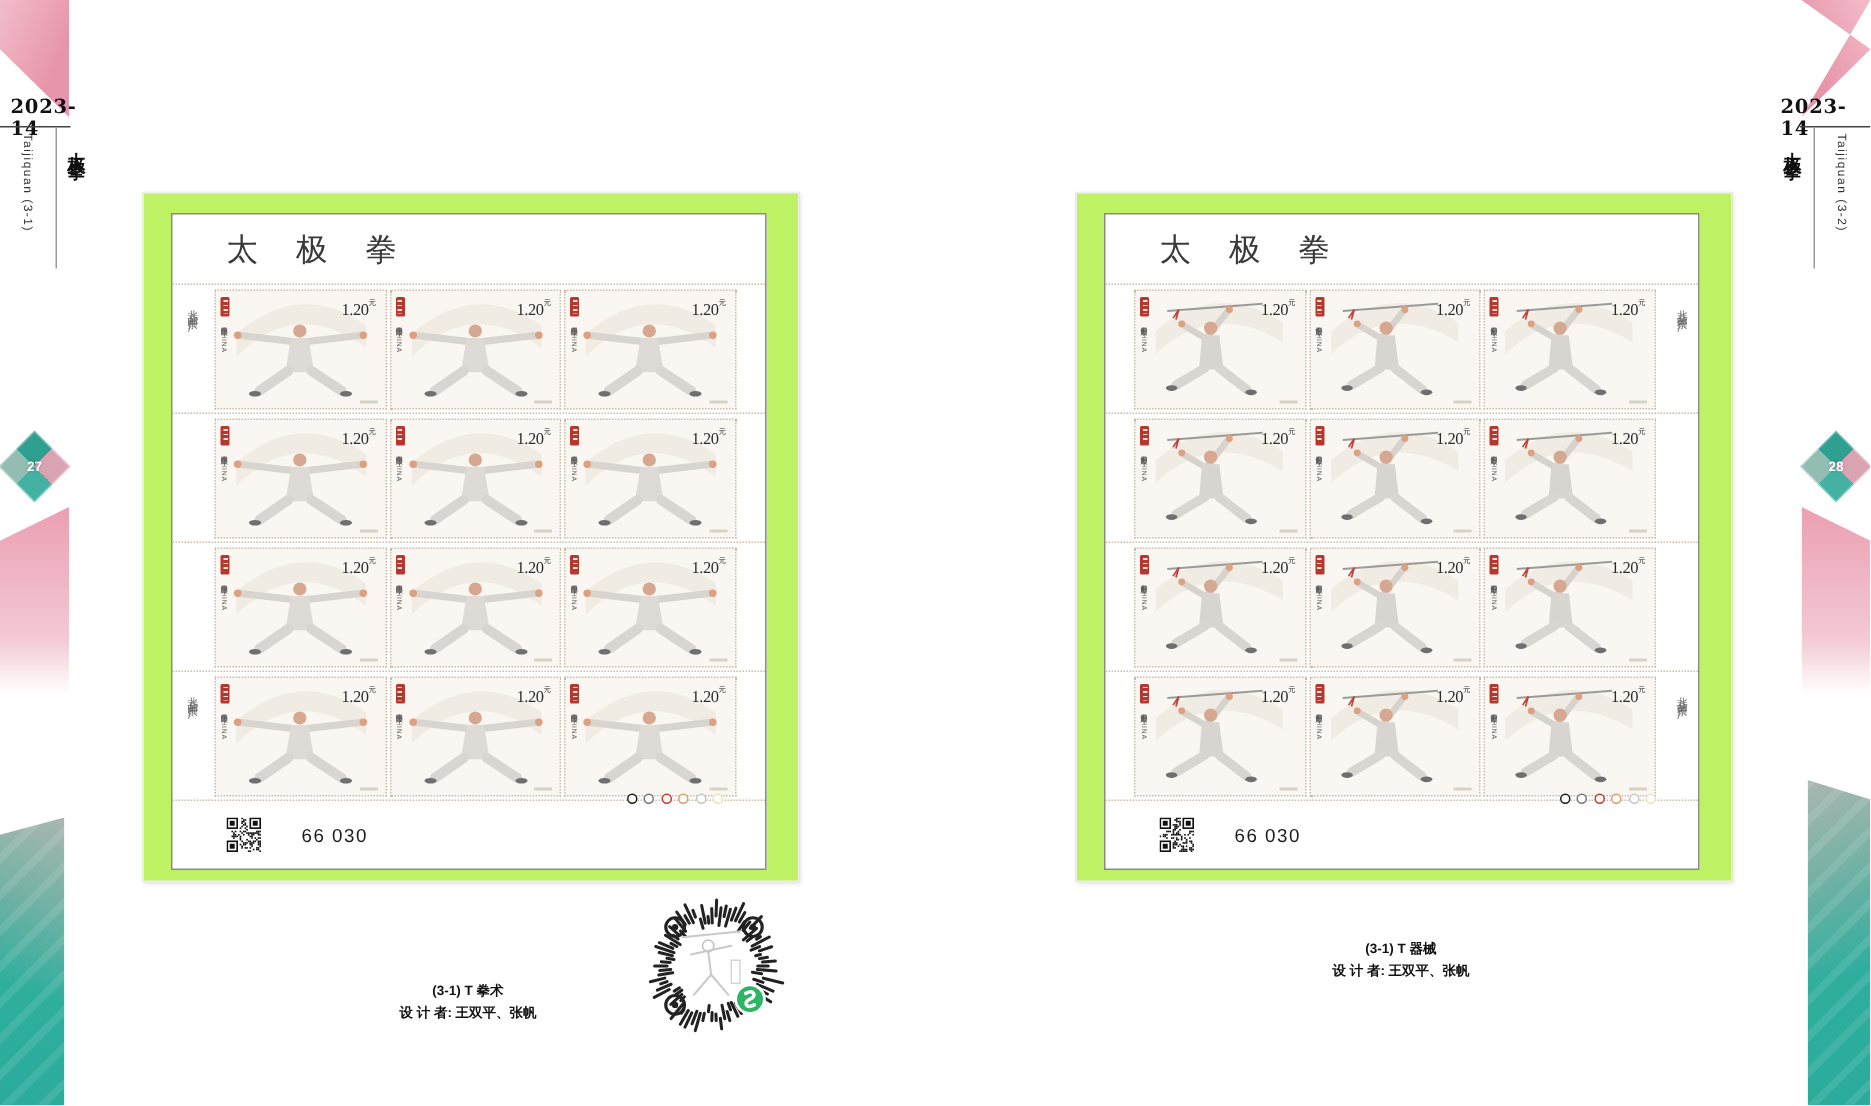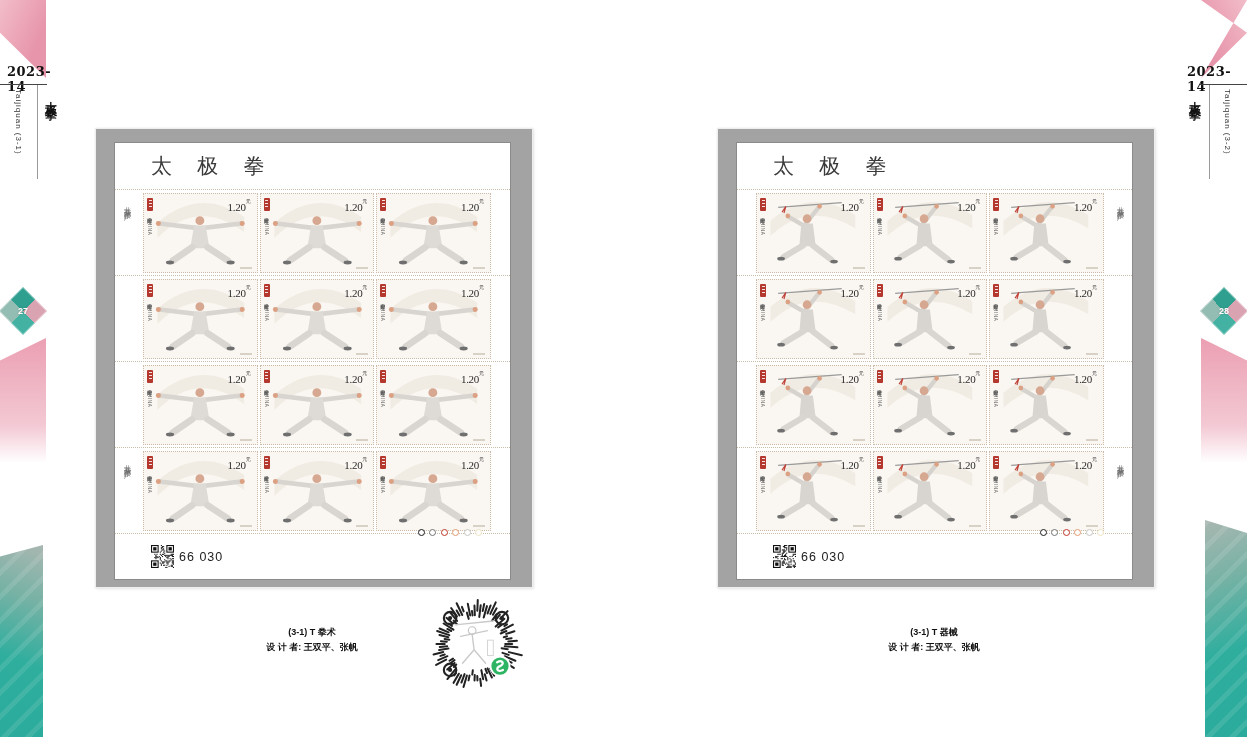--- a/index.html
+++ b/index.html
@@ -48,21 +48,21 @@
   .sl .sb-rule{left:0;} .sr .sb-rule{right:0;}
   .sb-div{position:absolute;top:23px;height:94px;width:1px;background:#9a9a9a;}
   .sl .sb-div{left:37px;} .sr .sb-div{right:37px;}
   .v-cn{position:absolute;top:29px;writing-mode:vertical-rl;font-size:12px;font-weight:600;
       letter-spacing:4px;color:#111;}
   .sl .v-cn{left:42px;} .sr .v-cn{right:44px;}
   .v-en{position:absolute;top:27px;writing-mode:vertical-rl;font-size:8px;color:#333;letter-spacing:1px;}
   .sl .v-en{left:14px;} .sr .v-en{right:15px;}
 
   
-  .panel{position:absolute;top:128px;width:436px;height:458px;background:#a3a3a3;
+  .panel{position:absolute;top:128px;width:436px;height:458px;background:#bef264;
       border:1px solid #f0eeec;box-shadow:1px 1px 3px rgba(0,0,0,.10),0 0 1px rgba(0,0,0,.10);}
   .panel.p0{left:95px;} .panel.p1{left:717px;}
   .sheet-border{position:absolute;left:18px;right:21px;top:13px;bottom:7px;border:1px solid #8a8a8a;background:#fff;}
   .sheet-title-row{height:46px;display:flex;align-items:center;padding-left:36px;box-sizing:border-box;}
   .sheet-title{font-family:"Liberation Serif","DejaVu Serif",serif;font-size:21px;
       letter-spacing:10px;color:#3a3a3a;}
   .stamp-grid{}
   .stamp-row{height:86px;display:flex;align-items:center;box-sizing:border-box;
       border-top:1px dotted #c9bca9;padding:0 18px 0 27px;}
   .panel.mirror .stamp-row{padding:0 27px 0 18px;}
@@ -76,31 +76,31 @@
   .country{position:absolute;left:3px;top:20px;writing-mode:vertical-rl;font-size:4.5px;
       color:#555;letter-spacing:.6px;}
   .denom{position:absolute;right:6px;top:3px;font-family:"Liberation Serif",serif;color:#2b2b2b;}
   .denom .d-val{font-size:11px;letter-spacing:-.3px;}
   .denom .d-cur{font-size:5px;vertical-align:top;position:relative;top:1px;}
   .imprint{position:absolute;right:5px;bottom:3px;width:12px;height:2px;background:#d8d2c6;}
 
   .sheet-bottom{height:46px;box-sizing:border-box;border-top:1px dotted #c9bca9;
       position:relative;display:flex;align-items:center;padding-left:36px;}
   .qr-svg{width:23px;height:23px;}
-  .sheet-num{margin-left:5px;font-size:12.5px;color:#1d1d1d;letter-spacing:1px;text-align:right;}
+  .sheet-num{margin-left:27px;font-size:12.5px;color:#1d1d1d;letter-spacing:1px;text-align:right;}
   .reg-dots{position:absolute;right:28px;top:-5px;display:flex;gap:4.5px;}
   .reg-dot{width:5px;height:5px;border-radius:50%;border:1.6px solid #000;background:#fff;display:inline-block;}
   .margin-text{position:absolute;writing-mode:vertical-rl;font-size:7px;color:#666;letter-spacing:2px;}
   .panel .margin-text{left:7px;}
   .panel.mirror .margin-text{left:auto;right:7px;}
   .mt-top{top:58px;} .mt-bottom{top:316px;}
 
   
   .caption{position:absolute;width:398px;text-align:center;font-size:9px;font-weight:bold;color:#111;line-height:15px;}
-  .caption.c0{left:113px;top:625px;} .caption.c1{left:735px;top:625px;}
+  .caption.c0{left:113px;top:653px;} .caption.c1{left:735px;top:625px;}
 
   
   .emblem{position:absolute;left:428px;top:596px;width:96px;height:96px;}
 </style>
 </head>
 <body>
 
 <div class="page">
 
   <div class="ribbon rb-pink-tl"></div>

